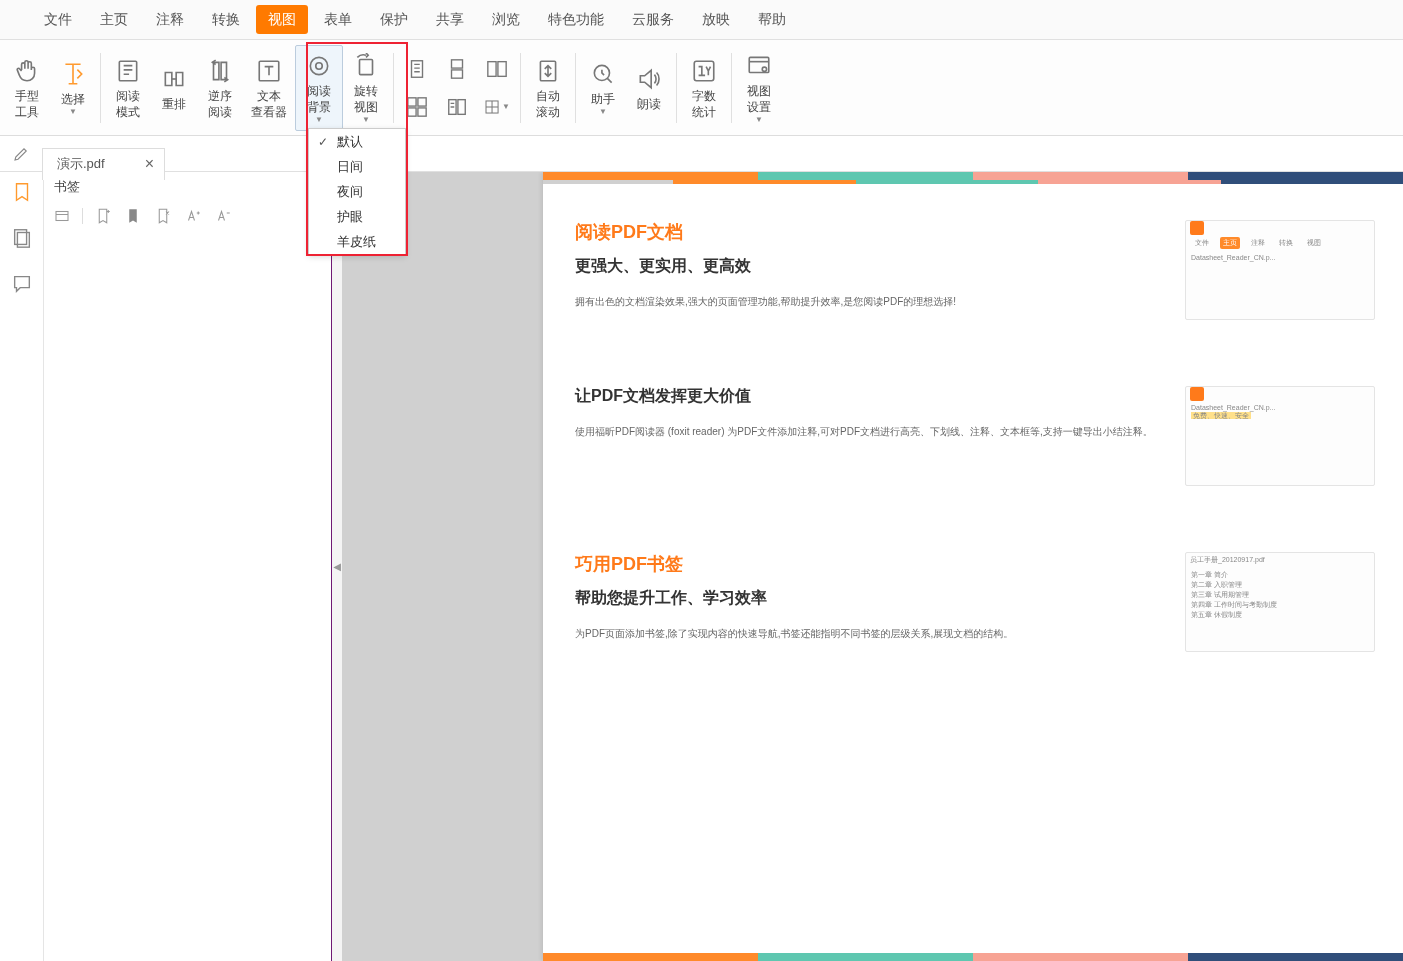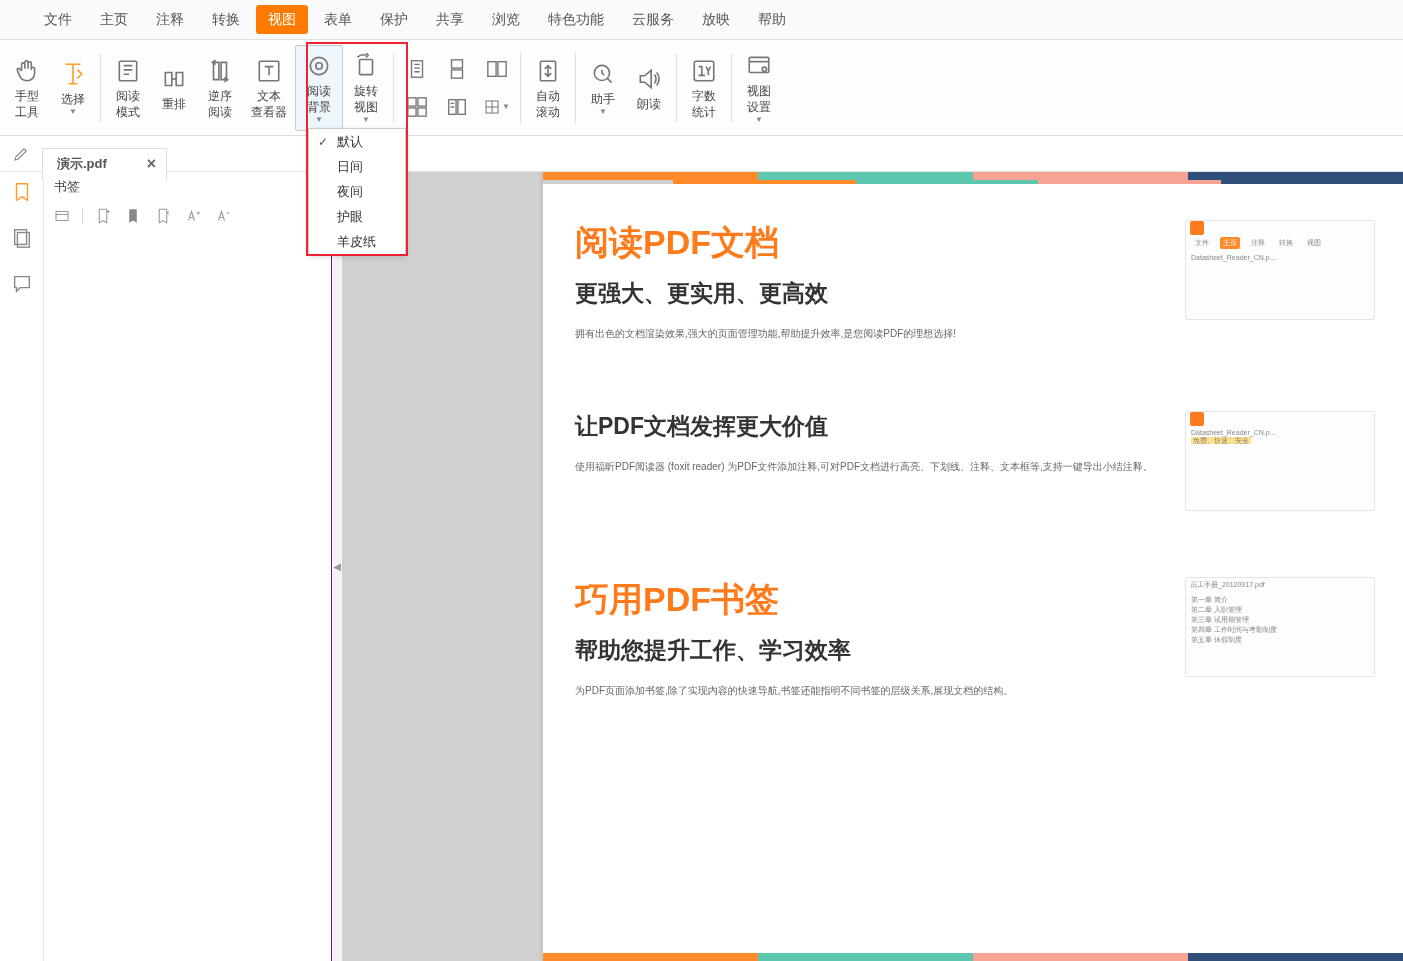--- a/index.html
+++ b/index.html
@@ -30,21 +30,21 @@
 
 .dropdown { position:absolute; left:308px; top:128px; width:98px; background:#fff; border:1px solid #ccc; box-shadow:0 2px 6px rgba(0,0,0,.15); z-index:20;}
 .dropdown .dd-item { height:25px; display:flex; align-items:center; font-size:13px; color:#333; cursor:pointer; }
 .dropdown .check { width:28px; text-align:center; color:#555; font-size:12px;}
 .red-box-dd { position:absolute; left:306px; top:42px; width:102px; height:214px; border:2px solid #e23; z-index:30; pointer-events:none;}
 
 
 .tabbar { height:36px; display:flex; align-items:center; border-bottom:1px solid #e0e0e0; }
 .tabbar .lefticon { width:42px; display:flex; justify-content:center; color:#888;}
 .tabbar .lefticon svg{width:18px;height:18px;stroke:#888;fill:none;stroke-width:1.5;}
-.tab { height:32px; padding: 0 10px 0 14px; border:1px solid #ddd; border-bottom:none; background:#fff; display:flex; align-items:center; gap:40px; font-size:13px; color:#555; margin-top:20px; position:relative;font-weight:bold;}
+.tab { height:32px; padding: 0 10px 0 14px; border:1px solid #ddd; border-bottom:none; background:#fff; display:flex; align-items:center; gap:40px; font-size:13px; color:#555; margin-top:20px; position:relative;}
 .tab::before{content:""; position:absolute; left:0; top:0; bottom:0; width:3px; background:transparent;}
 .tab .close { font-size:16px; color:#666; cursor:pointer;}
 
 
 .main { display:flex; height: calc(961px - 40px - 96px - 36px); }
 .sidebar { width:44px; border-right:1px solid #e5e5e5; display:flex; flex-direction:column; align-items:center; padding-top:8px; gap:22px;}
 .sidebar .sbi { width:24px; height:24px; cursor:pointer; display:flex;align-items:center;justify-content:center;}
 .sidebar .sbi svg { width:22px; height:22px; stroke:#888; fill:none; stroke-width:1.5;}
 .sidebar .sbi.active svg { stroke:#ff9a2e; }
 
@@ -59,23 +59,23 @@
 
 .doc-area { flex:1; background:#d0d0d0; display:flex; justify-content:flex-end; overflow:hidden;}
 .page { background:#fff; width:860px; margin:0; box-shadow:-2px 0 4px rgba(0,0,0,.08); position:relative;}
 .stripe { height:8px; display:flex;}
 .stripe span{flex:1;}
 .c1{background:#ff8a2a;} .c2{background:#5ec7b0;} .c3{background:#f7a394;} .c4{background:#304e7a;}
 .gray{background:#d0d0d0;}
 
 .section { display:flex; padding: 36px 28px 30px 32px; gap:16px;}
 .section .txt { flex:1; }
-.section h2 { font-size:34px; font-weight:700; margin-bottom:12px; }
+.section h2 { font-size:18px; font-weight:700; margin-bottom:12px; }
 .section .h-orange{ color:#ff7a1a;}
-.section .sub { font-size:23px; color:#333; font-weight:600; margin-bottom:14px;}
+.section .sub { font-size:16px; color:#333; font-weight:600; margin-bottom:14px;}
 .section p { font-size:10px; color:#666; line-height:22px; }
 .section .thumb { width:190px; height:100px; border:1px solid #e4e4e4; background:#fdfdfd; border-radius:2px; font-size:7px; color:#888; overflow:hidden;}
 .section .thumb .tm-top{height:14px;display:flex;align-items:center;gap:6px;padding:0 4px;}
 .section .thumb .tm-top .logo{width:14px;height:14px;background:#ff7a1a;border-radius:2px;}
 .section .thumb .tm-tabs{display:flex;gap:8px;padding:2px 6px;}
 .section .thumb .tm-tabs span{padding:1px 3px;}
 .section .thumb .tm-tabs .act{background:#ff8a2a;color:#fff;border-radius:2px;}
 .section .thumb .tm-body{padding:3px 5px;}
 .section .thumb .hl{background:#ffe08a; padding:0 2px;}
 

